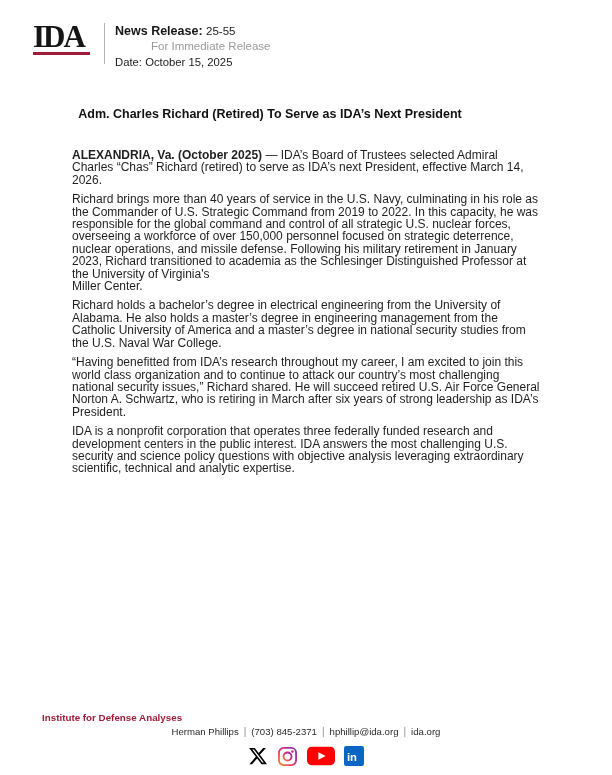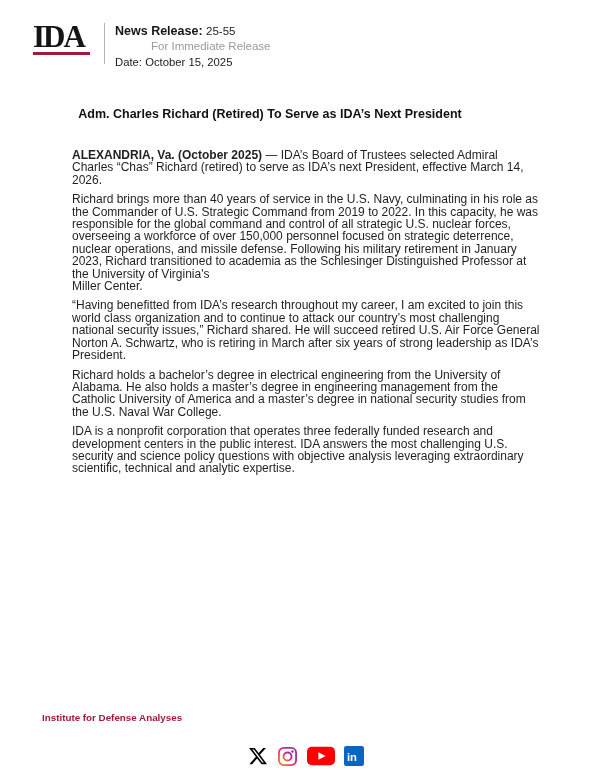--- a/index.html
+++ b/index.html
@@ -81,27 +81,30 @@
       <div class="hline3">Date: October 15, 2025</div>
     </div>
   </div>
 
   <div class="title">Adm. Charles Richard (Retired) To Serve as IDA’s Next President</div>
 
   <div class="body-text">
     <p class="para"><span class="lead">ALEXANDRIA, Va. (October 2025)</span><span> — IDA’s Board of Trustees selected Admiral Charles “Chas” Richard (retired) to serve as IDA’s next President, effective March 14, 2026.</span></p>
     <p class="para"><span>Richard brings more than 40 years of service in the U.S. Navy, culminating in his role as the Commander of U.S. Strategic Command from 2019 to 2022. In this capacity, he was responsible for the global command and control of all strategic U.S. nuclear forces, overseeing a workforce of over 150,000 personnel focused on strategic deterrence, nuclear operations, and missile defense. Following his military retirement in January 2023, Richard transitioned to academia as the Schlesinger Distinguished Professor at the University of Virginia's
 Miller Center.</span></p>
+    <p class="para"><span>Richard holds a bachelor’s degree in electrical engineering from the University of Alabama. He also holds a master’s degree in engineering management from the Catholic University of America and a master’s degree in national security studies from the U.S. Naval War College.</span></p>
     <p class="para"><span>“Having benefitted from IDA’s research throughout my career, I am excited to join this world class organization and to continue to attack our country’s most challenging national security issues,” Richard shared. He will succeed retired U.S. Air Force General Norton A. Schwartz, who is retiring in March after six years of strong leadership as IDA’s President.</span></p>
-    <p class="para"><span>Richard holds a bachelor’s degree in electrical engineering from the University of Alabama. He also holds a master’s degree in engineering management from the Catholic University of America and a master’s degree in national security studies from the U.S. Naval War College.</span></p>
     <p class="para"><span>IDA is a nonprofit corporation that operates three federally funded research and development centers in the public interest. IDA answers the most challenging U.S. security and science policy questions with objective analysis leveraging extraordinary scientific, technical and analytic expertise.</span></p>
   </div>
 
   <div class="footer-org">Institute for Defense Analyses</div>
 
+  <div class="footer-contact">
+    <span>Herman Phillips</span><span class="sep">|</span><span>(703) 845-2371</span><span class="sep">|</span><span>hphillip@ida.org</span><span class="sep">|</span><span>ida.org</span>
+  </div>
 
   <div class="footer-social">
     <div class="social-btn">
       <svg width="20" height="20" viewBox="0 0 24 24" aria-hidden="true">
         <path fill="#000000" d="M18.244 2.25h3.308l-7.227 8.26 8.502 11.24H16.17l-5.214-6.817L4.99 21.75H1.68l7.73-8.835L1.254 2.25H8.08l4.713 6.231L18.244 2.25zm-1.161 17.52h1.833L7.084 4.126H5.117l11.966 15.644z"></path>
       </svg>
     </div>
     <div class="social-btn">
       <svg width="21" height="21" viewBox="0 0 24 24" aria-hidden="true">
         <defs>

